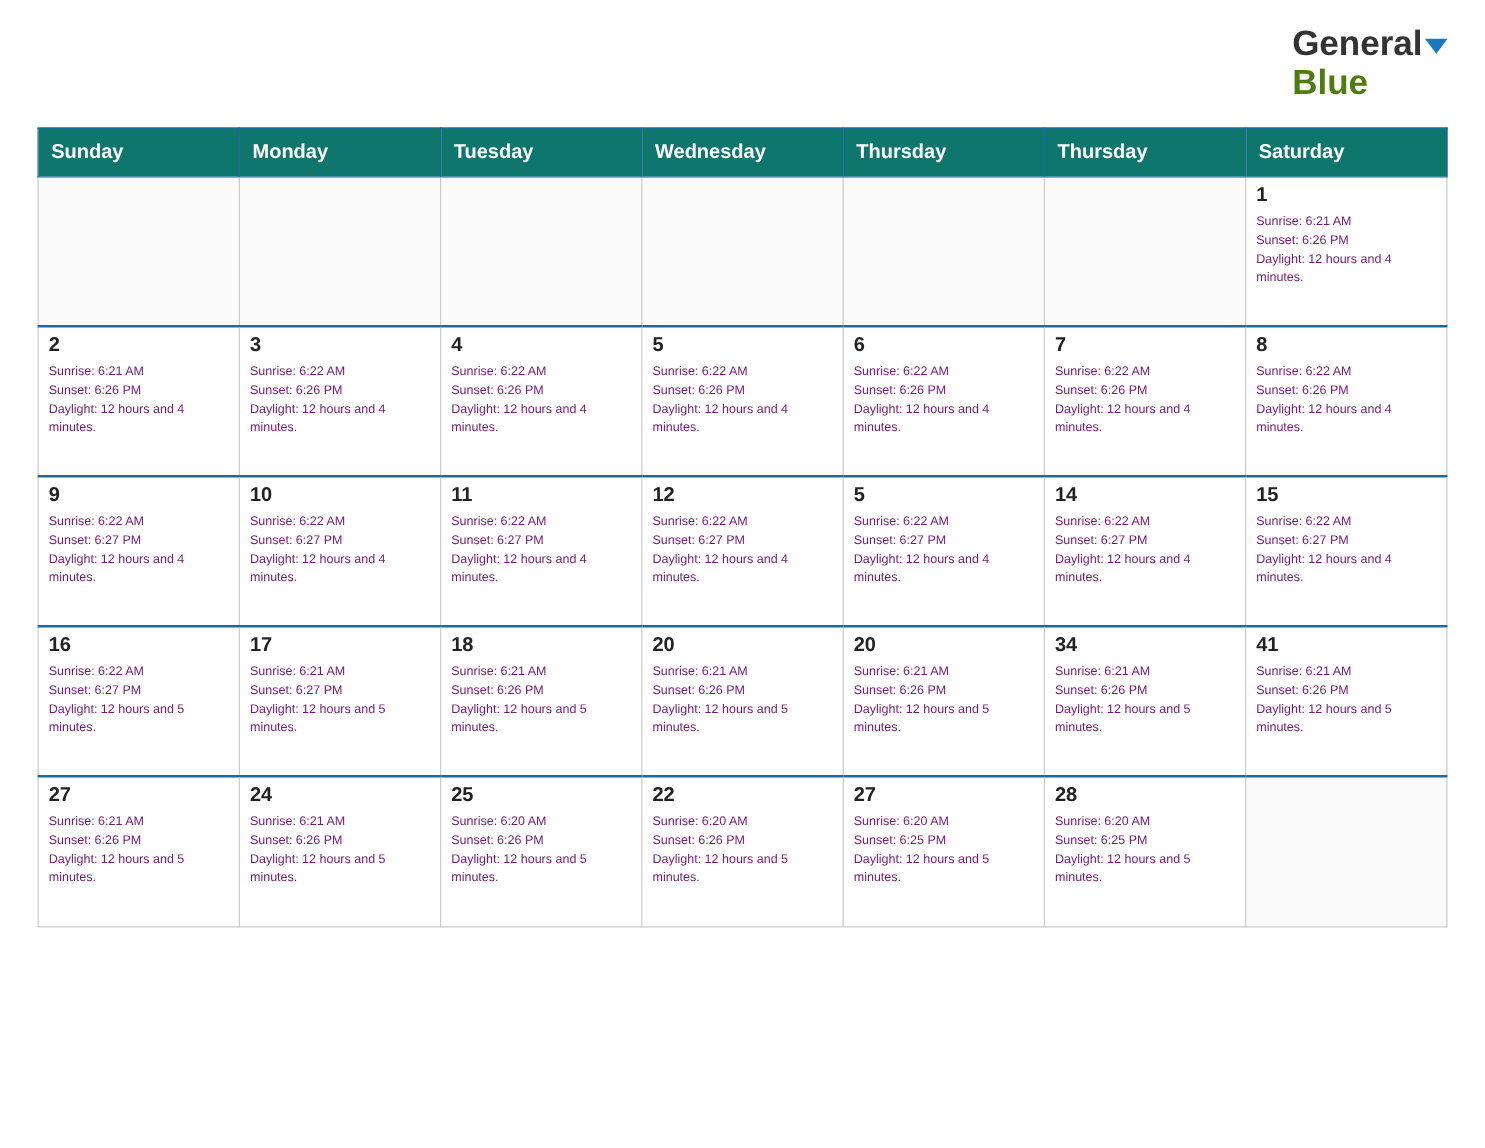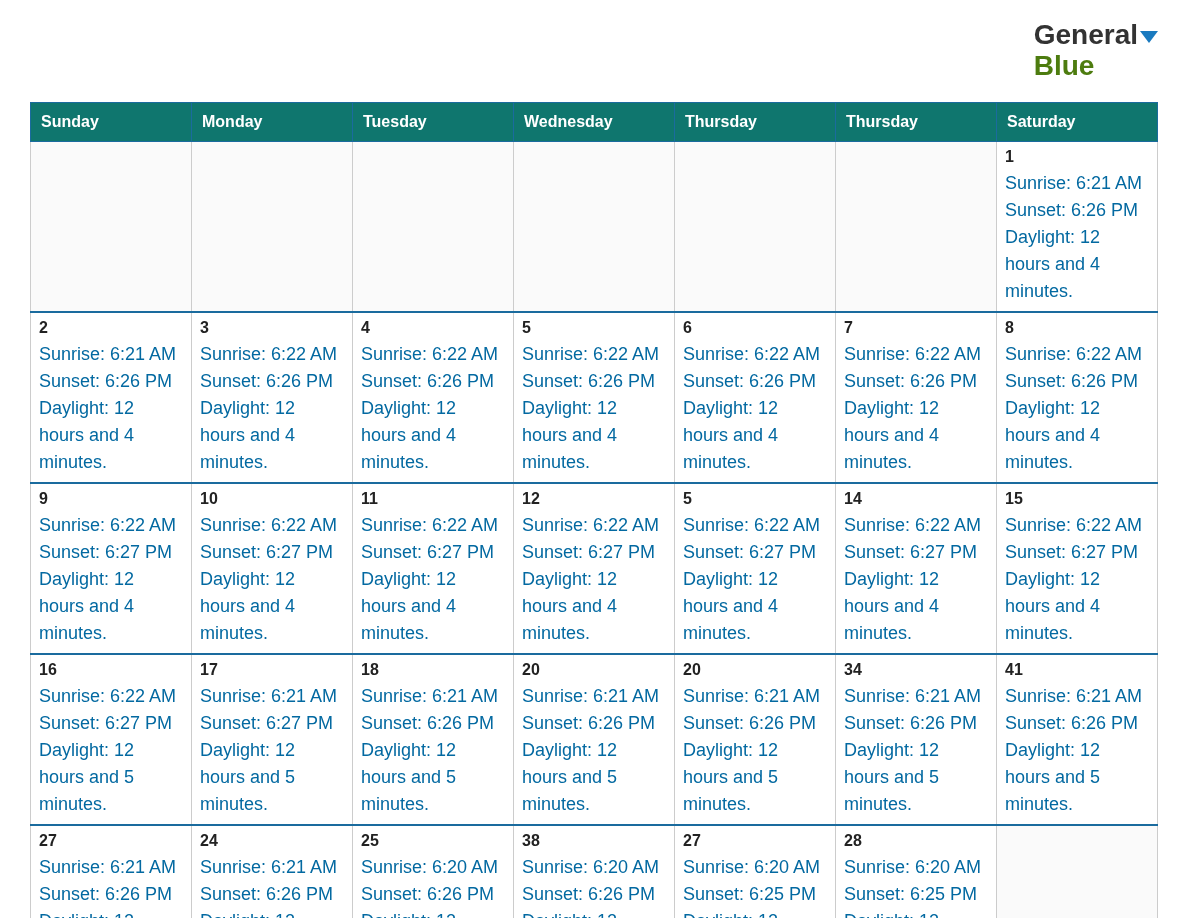--- a/index.html
+++ b/index.html
@@ -69,22 +69,22 @@
       height: 120px;
     }
     .day-number {
       font-size: 16px;
       font-weight: bold;
       color: #222;
       display: block;
       margin-bottom: 4px;
     }
     .day-info {
-      font-size: 18px;
-      color: #0369a1;
+      font-size: 10px;
+      color: #701a75;
       line-height: 1.5;
     }
     .empty-cell {
       background: #fafafa;
     }
     .row-border td {
       border-top: 2px solid #1a6b9e;
     }
   </style>
 </head>
@@ -222,21 +222,21 @@
         </td>
         <td>
           <span class="day-number">24</span>
           <div class="day-info">Sunrise: 6:21 AM<br>Sunset: 6:26 PM<br>Daylight: 12 hours and 5 minutes.</div>
         </td>
         <td>
           <span class="day-number">25</span>
           <div class="day-info">Sunrise: 6:20 AM<br>Sunset: 6:26 PM<br>Daylight: 12 hours and 5 minutes.</div>
         </td>
         <td>
-          <span class="day-number">38</span>
+          <span class="day-number">22</span>
           <div class="day-info">Sunrise: 6:20 AM<br>Sunset: 6:26 PM<br>Daylight: 12 hours and 5 minutes.</div>
         </td>
         <td>
           <span class="day-number">27</span>
           <div class="day-info">Sunrise: 6:20 AM<br>Sunset: 6:25 PM<br>Daylight: 12 hours and 5 minutes.</div>
         </td>
         <td>
           <span class="day-number">28</span>
           <div class="day-info">Sunrise: 6:20 AM<br>Sunset: 6:25 PM<br>Daylight: 12 hours and 5 minutes.</div>
         </td>

